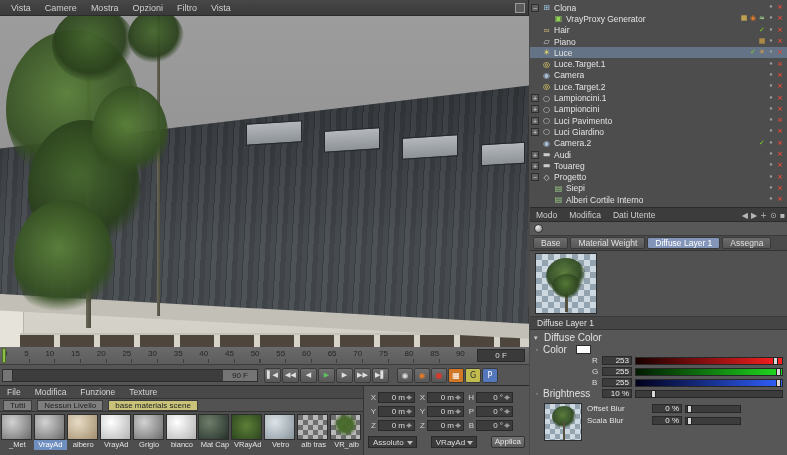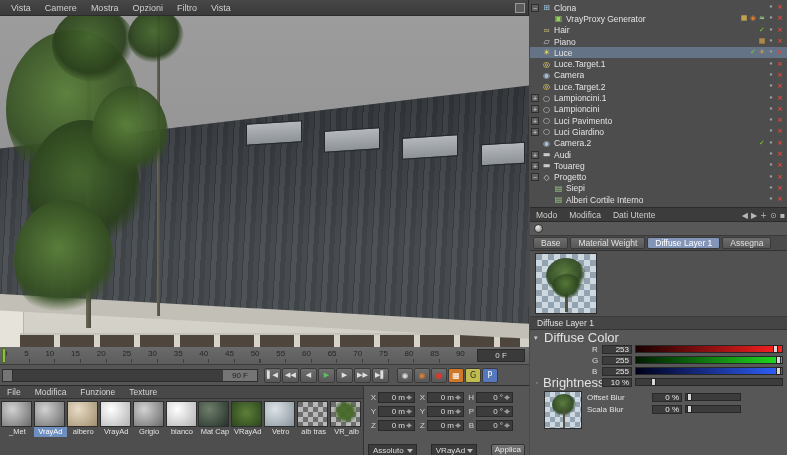--- a/index.html
+++ b/index.html
@@ -71,21 +71,21 @@
   .t-checker-tree { background:radial-gradient(circle at 50% 40%, rgba(70,105,40,.95) 35%, rgba(70,105,40,0) 60%), repeating-conic-gradient(#b8b8b8 0% 25%, #6e6e6e 0% 50%) 0 0/10px 10px; }
 
   
   #coord-panel { position:absolute; left:363px; top:385px; width:166px; height:70px; background:#565656; border-top:1px solid #2b2b2b; border-left:1px solid #333; padding:4px 4px 0 4px; }
   .coord-row { display:flex; align-items:center; height:14px; gap:2px; }
   .c-lbl { width:8px; font-size:8px; color:#cfcfcf; text-align:right; }
   .c-box { position:relative; width:37px; height:11px; background:#3c3c3c; border:1px solid #2a2a2a; color:#ddd; font-size:8px; text-align:right; line-height:10px; padding-right:9px; }
   .c-box::before, .c-box::after { content:""; position:absolute; right:2px; width:0; height:0; border-left:3px solid transparent; border-right:3px solid transparent; }
   .c-box::before { top:2px; border-bottom:3px solid #9a9a9a; }
   .c-box::after  { bottom:2px; border-top:3px solid #9a9a9a; }
-  .coord-foot { display:flex; align-items:center; gap:14px; margin-top:12px; }
+  .coord-foot { display:flex; align-items:center; gap:14px; margin-top:4px; }
   .c-dd { position:relative; height:12px; background:#3c3c3c; border:1px solid #2a2a2a; color:#ddd; font-size:8px; line-height:11px; padding:0 12px 0 4px; }
   .c-dd-1 { width:60px; } .c-dd-2 { width:46px; }
   .dd-arrow { position:absolute; right:3px; top:4px; width:0; height:0; border-left:3px solid transparent; border-right:3px solid transparent; border-top:4px solid #bbb; }
   .c-apply { width:46px; height:12px; background:linear-gradient(#757575,#5d5d5d); border:1px solid #333; border-radius:2px; color:#e8e8e8; font-size:8px; line-height:10px; cursor:pointer; }
 
   
   #om-panel { position:absolute; left:530px; top:0; width:257px; height:207px; background:#4d4d4d; padding-top:2px; overflow:hidden; }
   .om-row { display:flex; align-items:center; height:11.3px; gap:2px; padding-right:3px; cursor:pointer; }
   .om-row.sel { background:#647486; }
   .om-exp { width:8px; height:8px; font-size:7px; line-height:7px; text-align:center; color:#ddd; background:#5e5e5e; border:1px solid #2e2e2e; flex:none; }
@@ -110,21 +110,21 @@
   .am-preview-zone { height:66px; background:#515151; border-bottom:1px solid #3a3a3a; position:relative; }
   .mat-preview { position:absolute; left:5px; top:2px; width:62px; height:61px; border:1px solid #2c2c2c;
     background:repeating-conic-gradient(#cdd8e0 0% 25%, #93a4b0 0% 50%) 0 0/12px 12px; overflow:hidden; }
   .pv-trunk { position:absolute; left:29px; top:28px; width:3px; height:30px; background:#55503f; }
   .pv-fol { position:absolute; border-radius:50%; background:radial-gradient(circle at 45% 40%, rgba(86,122,56,.96), rgba(47,71,32,.94) 55%, rgba(40,60,28,0) 72%); }
   .am-section { height:13px; background:#454545; border-bottom:1px solid #333; font-size:8.5px; color:#e0e0e0; line-height:12px; padding-left:7px; }
   .am-body { padding:2px 4px 0 4px; }
   .am-row { display:flex; align-items:center; height:11.5px; gap:3px; }
   .p-dot { font-size:7px; color:#bbb; width:6px; text-align:center; }
   .p-tri { font-size:7px; color:#ccc; width:7px; }
-  .p-lbl { font-size:13px; color:#e2e2e2; white-space:nowrap; }
+  .p-lbl { font-size:10px; color:#e2e2e2; white-space:nowrap; }
   .swatch { width:15px; height:9px; background:#fff; border:1px solid #2a2a2a; margin-left:6px; }
   .chan-row { display:flex; align-items:center; height:11px; gap:3px; padding-left:58px; }
   .chan-letter { width:7px; font-size:8px; color:#ddd; }
   .chan-val { width:30px; height:9px; background:#3c3c3c; border:1px solid #2a2a2a; font-size:8px; color:#e8e8e8; text-align:right; line-height:8px; padding-right:2px; }
   .chan-track { position:relative; flex:1; height:8px; border:1px solid #272727; }
   .chan-handle { position:absolute; top:-1px; width:5px; height:8px; background:#d8d8d8; border:1px solid #222; }
   .slider { position:relative; flex:1; height:8px; border:1px solid #272727; background:#3c3c3c; }
   .s-handle { position:absolute; top:-1px; width:5px; height:8px; background:#d8d8d8; border:1px solid #222; }
   .val-box { width:30px; height:9px; background:#3c3c3c; border:1px solid #2a2a2a; font-size:8px; color:#e8e8e8; text-align:right; line-height:8px; padding-right:2px; flex:none; }
   .tex-field { flex:1; height:10px; background:#3a3a3a; border:1px solid #272727; font-size:8px; color:#e8e8e8; text-align:center; line-height:9px; }
@@ -235,20 +235,26 @@
   </div>
 
   <div id="mat-panel">
     <div class="mat-menu">
 
     <span class="mat-menu-item">File</span>
         <span class="mat-menu-item">Modifica</span>
         <span class="mat-menu-item">Funzione</span>
         <span class="mat-menu-item">Texture</span>
       </div>
+    <div class="mat-tabs">
+
+    <span class="mat-tab">Tutti</span>
+        <span class="mat-tab">Nessun Livello</span>
+        <span class="mat-tab tab-yellow">base materials scene</span>
+      </div>
     <div class="mat-strip">
 
         <div class="mat-item">
           <div class="mat-thumb t-gray"></div>
           <div class="mat-label">_Met</div>
         </div>
 
         <div class="mat-item">
           <div class="mat-thumb t-gray"></div>
           <div class="mat-label sel-mat">VrayAd</div>
@@ -561,20 +567,25 @@
         <span class="pv-trunk"></span>
         <span class="pv-fol" style="left:10px; top:4px; width:40px; height:36px;"></span>
         <span class="pv-fol" style="left:16px; top:20px; width:30px; height:24px;"></span>
       </div>
     </div>
     <div class="am-section">Diffuse Layer 1</div>
     <div class="am-body">
       <div class="am-row">
         <span class="p-tri">▾</span>
         <span class="p-lbl">Diffuse Color</span>
+      </div>
+      <div class="am-row">
+        <span class="p-dot">◦</span>
+        <span class="p-lbl">Color</span>
+        <span class="swatch"></span>
       </div>
       <div class="chan-rows">
 
           <div class="chan-row">
             <span class="chan-letter">R</span>
             <span class="chan-val">253</span>
             <span class="chan-track" style="background: linear-gradient(90deg, rgb(26, 0, 0), rgb(255, 32, 32));">
               <span class="chan-handle" style="left: 94%;"></span>
             </span>
           </div>

